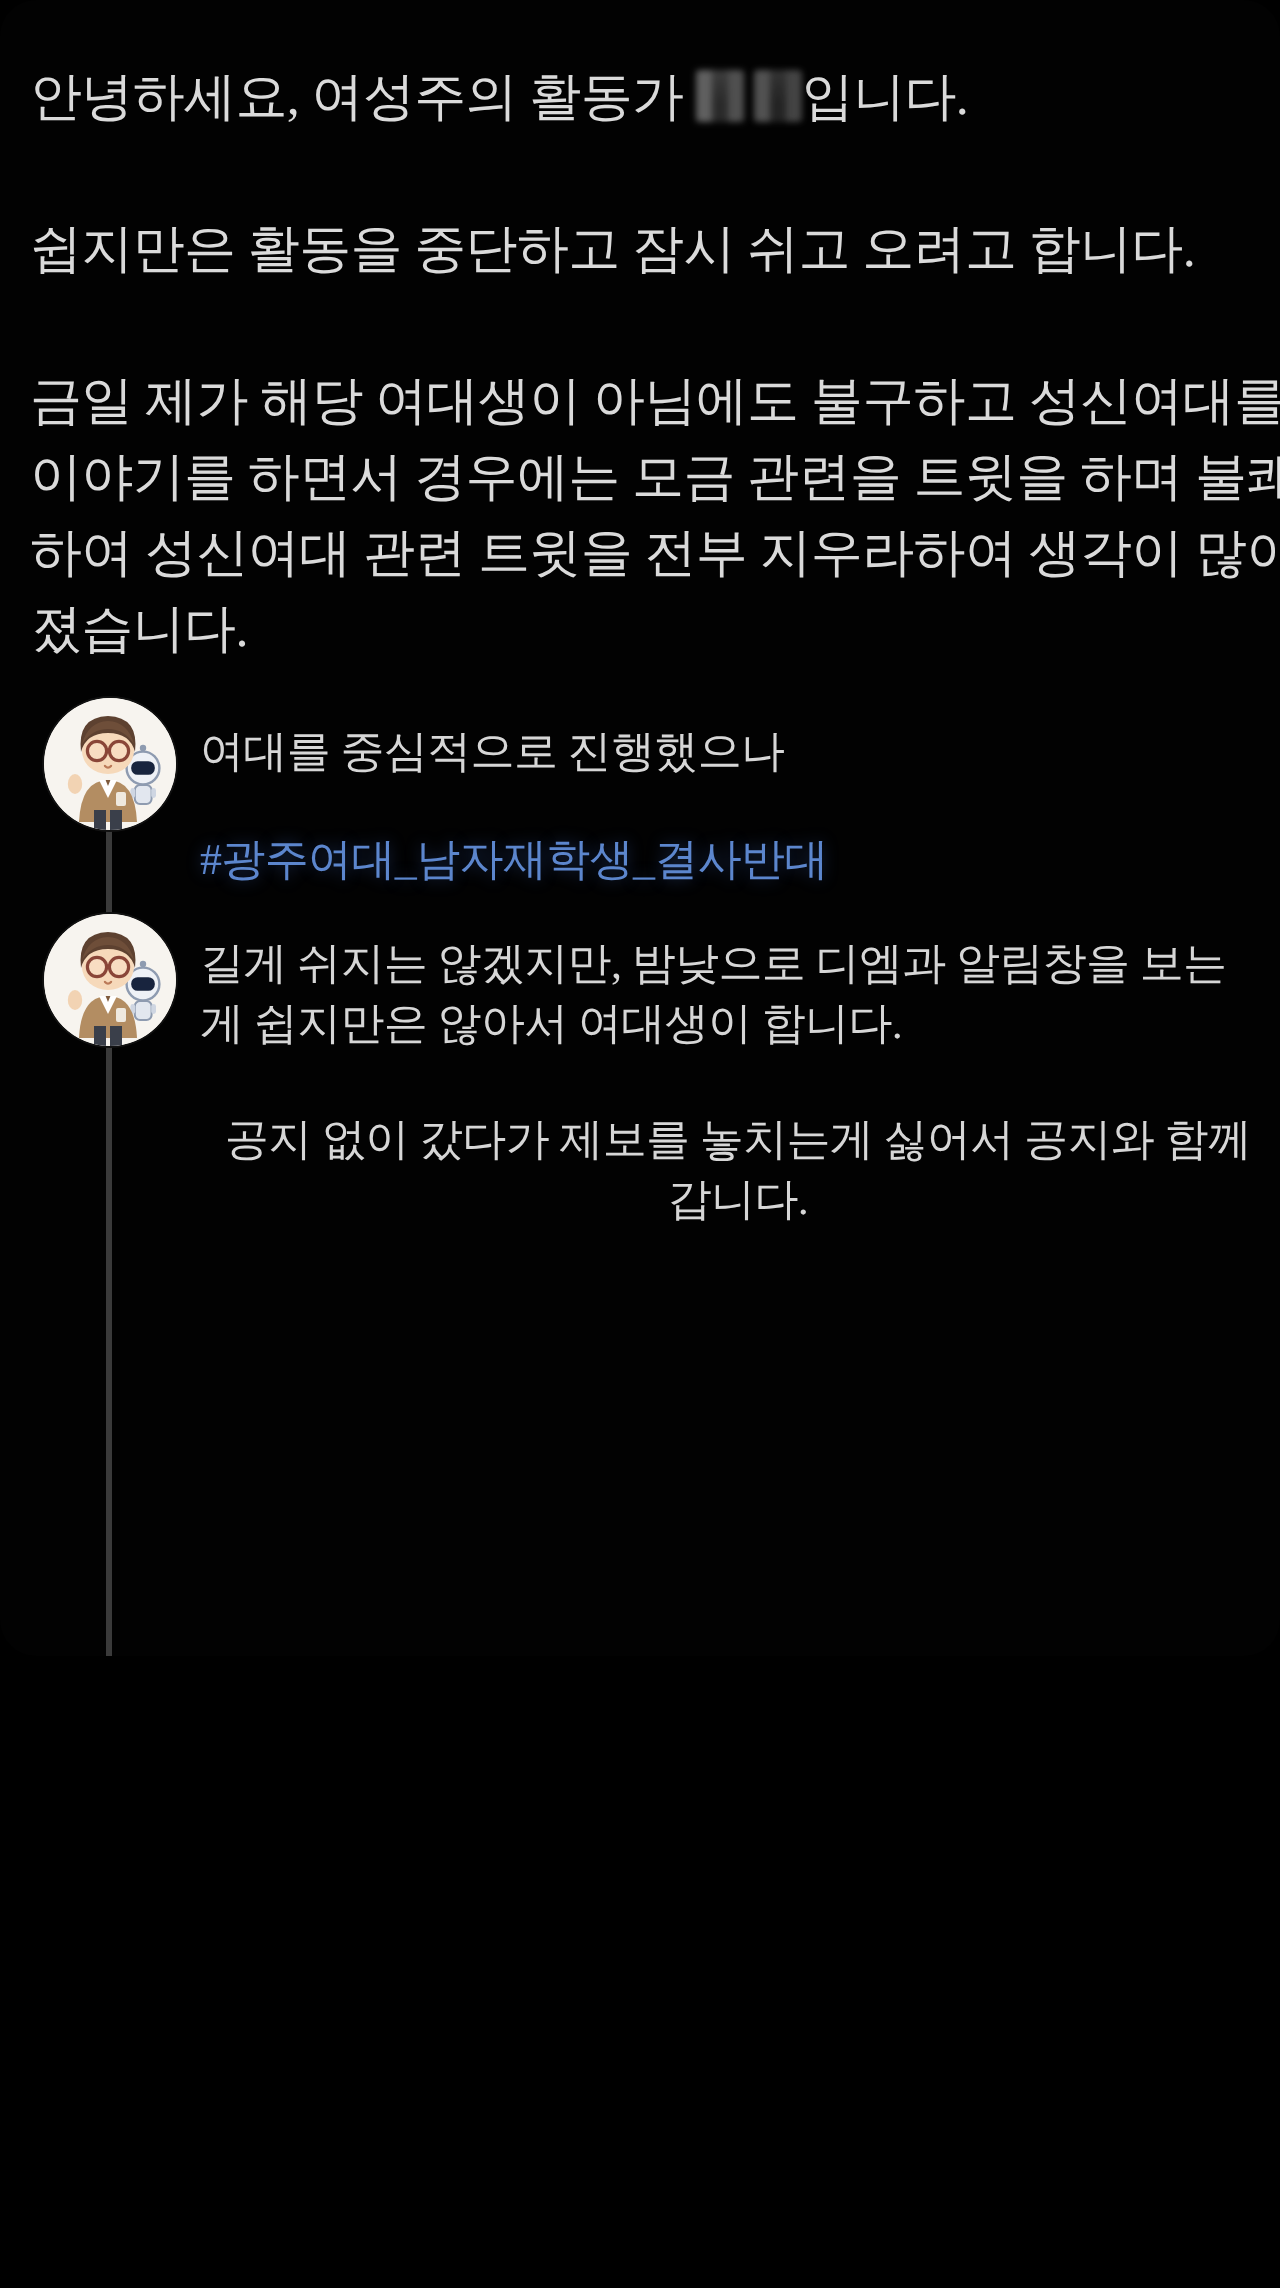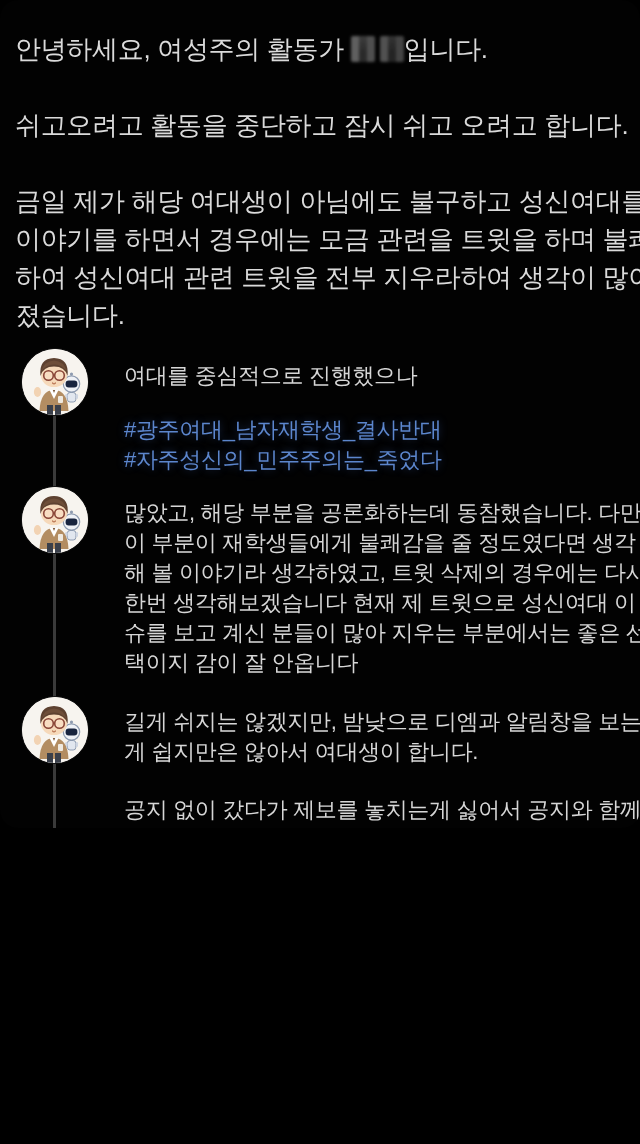--- a/index.html
+++ b/index.html
@@ -1,21 +1,21 @@
 <!DOCTYPE html>
 <html style="--hashtag-blue: #5c86cd;"><head>
 <meta charset="utf-8">
 <style>
   html,body{margin:0;padding:0;background:#000;}
   .screen{
     position:relative;
     width:640px;height:828px;
     background:#020202;
     overflow:hidden;
-    font-family:Liberation Sans, sans-serif;
+    font-family:Liberation Serif, serif;
     color:#d9d9d9;
     letter-spacing:-0.02em;
     border-radius:18px;
   }
   
   .intro{padding:30px 10px 0 15px;}
   .intro p{margin:0;font-size:26px;line-height:38px;color:#dadada;white-space:pre;}
   .intro p.gap{margin-top:38px;}
   
   .mosaic{display:inline-block;vertical-align:-4px;height:26px;white-space:nowrap;}
@@ -27,21 +27,21 @@
     background-blend-mode:lighten;
     filter:blur(1.6px) brightness(.9);
   }
   .mosaic i:last-child{margin-right:0;opacity:.85;}
   
   .thread{position:relative;margin-top:15px;}
   .thread-line{
     position:absolute;left:53px;top:33px;width:3px;height:547px;
     background:#3a3a3a;z-index:0;border-radius:2px;
   }
-  .row{display:flex;position:relative;z-index:1;gap:24px;}
+  .row{display:flex;position:relative;z-index:1;}
   .row-1{margin-bottom:12px;}
   .row-2{margin-bottom:19px;}
   .ava-col{flex:0 0 100px;width:100px;}
   .avatar{
     width:66px;height:66px;margin-left:22px;border-radius:50%;
     overflow:hidden;background:#f7f4ef;box-shadow:0 0 0 1px #111;
   }
   .avatar svg{display:block;width:66px;height:66px;}
   .content{flex:1;min-width:0;padding-right:2px;}
   .content p{margin:0;font-size:22px;line-height:30px;color:#d6d6d6;white-space:pre;}
@@ -101,21 +101,21 @@
     <line x1="31.2" y1="26.2" x2="32.8" y2="26.2" stroke="#8a4638" stroke-width="1.6"></line>
 
     <path d="M30.5 34 Q32 35.6 33.5 34" stroke="#bb7a58" stroke-width="1.2" fill="none" stroke-linecap="round"></path>
   </symbol>
 </svg>
 
 <div class="screen">
 
   <section class="intro">
     <p><span>안녕하세요, 여성주의 활동가 </span><span class="mosaic"><i></i><i></i></span><span>입니다.</span></p>
-    <p class="gap">쉬고오려고 활동을 중단하고 잠시 쉬고 오려고 합니다.</p>
+    <p class="gap">쉽지만은 활동을 중단하고 잠시 쉬고 오려고 합니다.</p>
     <p class="gap">금일 제가 해당 여대생이 아님에도 불구하고 성신여대를
 이야기를 하면서 경우에는 모금 관련을 트윗을 하며 불쾌
 하여 성신여대 관련 트윗을 전부 지우라하여 생각이 많아
 졌습니다.</p>
   </section>
 
   <section class="thread">
     <div class="thread-line"></div>
 
     <div class="row row-1">
@@ -123,42 +123,24 @@
         <div class="avatar">
           <svg viewBox="0 0 66 66">
               <use href="#avatar-art"></use>
             </svg>
         </div>
       </div>
       <div class="content">
         <p class="reply-first">여대를 중심적으로 진행했으나</p>
         <div class="hashtags">
           <a href="#">#광주여대_남자재학생_결사반대</a>
-          <a href="#">#자주성신의_민주주의는_죽었다</a>
         </div>
       </div>
     </div>
 
-    <div class="row row-2">
-      <div class="ava-col">
-        <div class="avatar">
-          <svg viewBox="0 0 66 66">
-              <use href="#avatar-art"></use>
-            </svg>
-        </div>
-      </div>
-      <div class="content">
-        <p class="reply2-text">많았고, 해당 부분을 공론화하는데 동참했습니다. 다만
-이 부분이 재학생들에게 불쾌감을 줄 정도였다면 생각
-해 볼 이야기라 생각하였고, 트윗 삭제의 경우에는 다시
-한번 생각해보겠습니다 현재 제 트윗으로 성신여대 이
-슈를 보고 계신 분들이 많아 지우는 부분에서는 좋은 선
-택이지 감이 잘 안옵니다</p>
-      </div>
-    </div>
 
     <div class="redacted-row">
       <span class="rb-circle rb-c1"></span>
       <span class="rb-bar rb-blue"></span>
       <span class="rb-circle rb-c2"></span>
       <span class="rb-bar rb-b2"></span>
       <span class="rb-bar rb-b3"></span>
     </div>
 
     <div class="row row-3">

